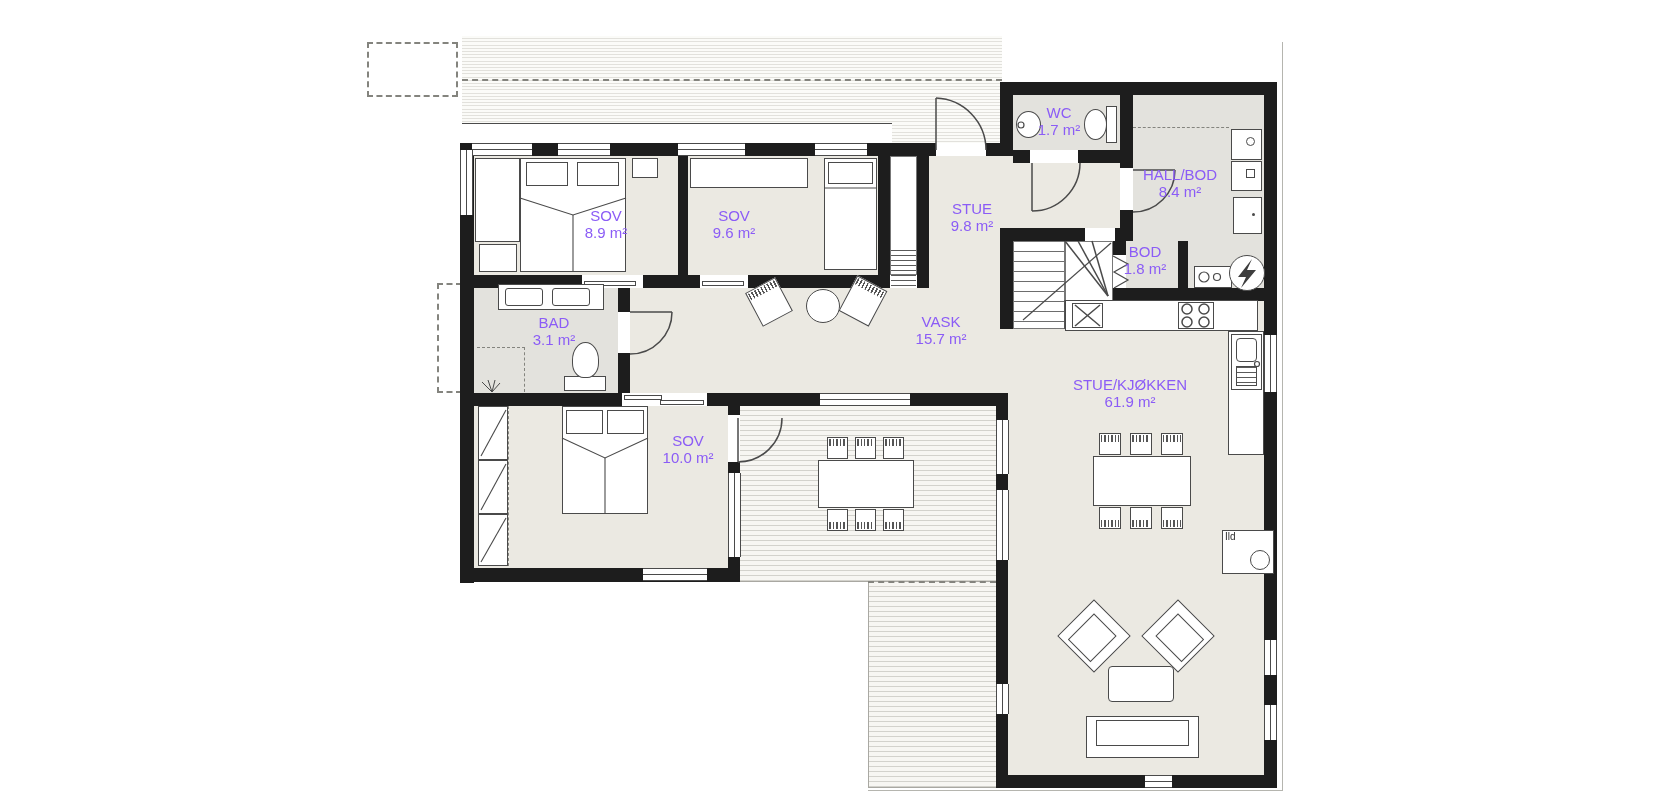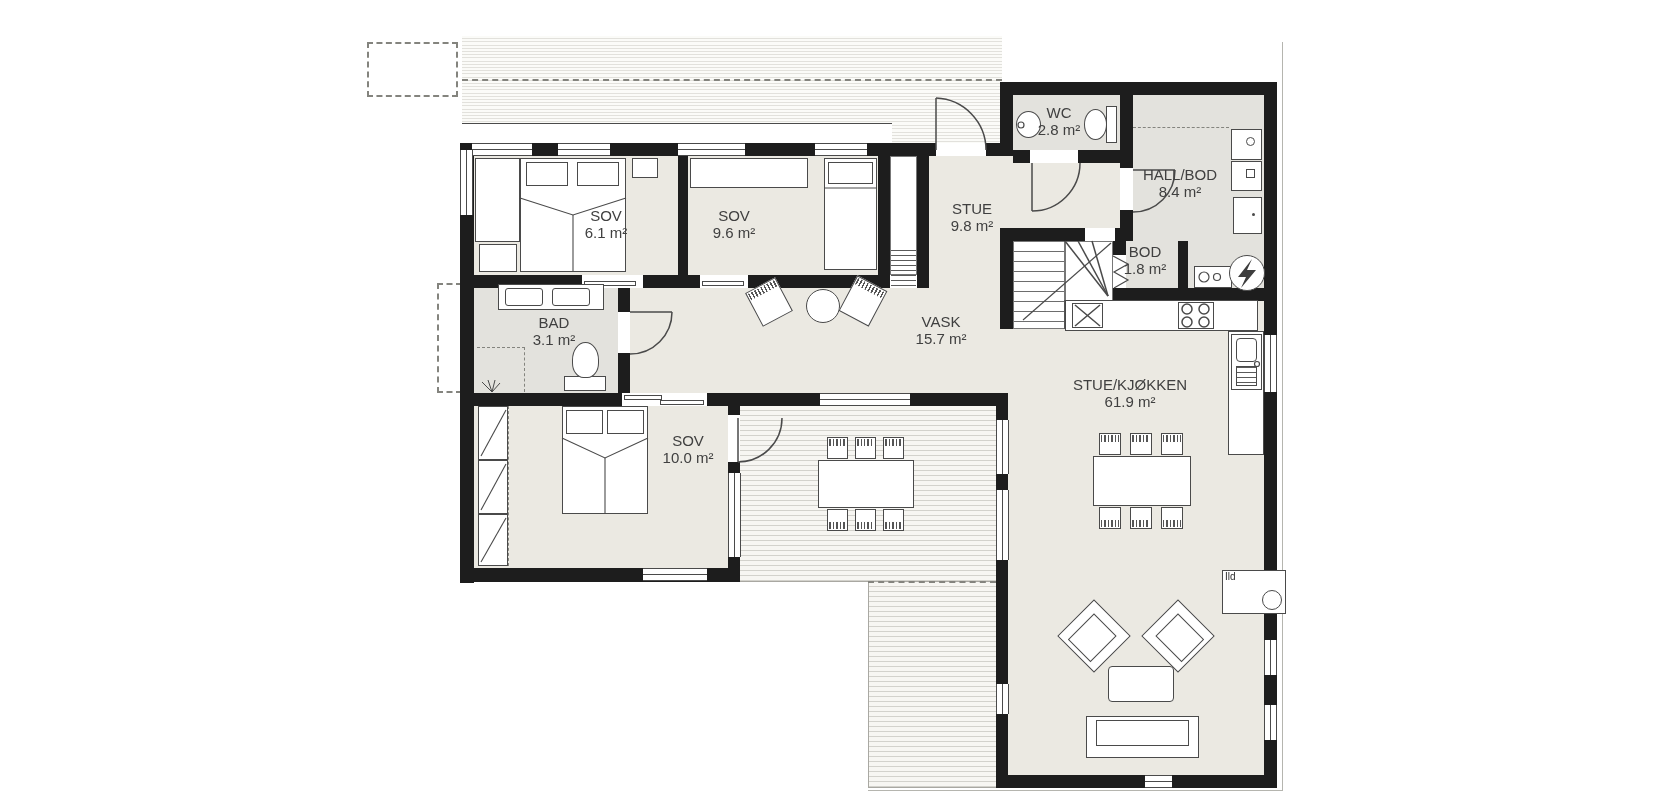--- a/index.html
+++ b/index.html
@@ -13,21 +13,21 @@
   .gap{position:absolute;background:#fff;box-sizing:border-box;}
   .win-h{position:absolute;height:13px;background-color:#fff;box-sizing:border-box;
     border-top:1.5px solid #4a4a4a;border-bottom:1.5px solid #4a4a4a;
     background-image:linear-gradient(to bottom,transparent calc(50% - .75px),#4a4a4a calc(50% - .75px),#4a4a4a calc(50% + .75px),transparent calc(50% + .75px));}
   .win-v{position:absolute;width:13px;background-color:#fff;box-sizing:border-box;
     border-left:1.5px solid #4a4a4a;border-right:1.5px solid #4a4a4a;
     background-image:linear-gradient(to right,transparent calc(50% - .75px),#4a4a4a calc(50% - .75px),#4a4a4a calc(50% + .75px),transparent calc(50% + .75px));}
   .furn{position:absolute;background:#fff;border:1.5px solid #4a4a4a;box-sizing:border-box;}
   .deck{position:absolute;background:repeating-linear-gradient(to bottom,#f7f6f2 0 4px,#d3d2cc 4px 5px);box-sizing:border-box;}
   .hatch{position:absolute;background:repeating-linear-gradient(to bottom,#fbfbf8 0 2.2px,#e2e1dc 2.2px 3.2px);box-sizing:border-box;}
-  .lbl{position:absolute;font-size:15px;line-height:17px;font-weight:500;color:#404040;
+  .lbl{position:absolute;font-size:15px;line-height:17px;font-weight:500;color:#8b5cf6;
        text-align:center;transform:translateX(-50%);white-space:nowrap;z-index:30;}
   .panel{position:absolute;background:#fff;border:1px solid #4a4a4a;box-sizing:border-box;}
   .stripe-h{background:repeating-linear-gradient(to bottom,#5a5a5a 0 1px,transparent 1px 5px);}
   .chair{position:absolute;background:#fff;border:1.5px solid #4a4a4a;box-sizing:border-box;}
   .chair .back{position:absolute;left:1px;right:1px;height:7px;background:repeating-linear-gradient(90deg,#555 0 1.5px,#fff 1.5px 3.5px);}
   .back-top{top:1px}.back-bot{bottom:1px}
   svg.overlay{position:absolute;left:0;top:0;z-index:20;pointer-events:none;}
   .dash{border:2px dashed #84847e;}
 </style>
 </head>
@@ -211,21 +211,21 @@
   <div class="chair" style="left:827px;top:509px;width:21px;height:22px;">
       <div class="back back-bot"></div>
     </div>
   <div class="chair" style="left:855px;top:509px;width:21px;height:22px;">
       <div class="back back-bot"></div>
     </div>
   <div class="chair" style="left:883px;top:509px;width:21px;height:22px;">
       <div class="back back-bot"></div>
     </div>
 
-  <div class="abs" style="left:1222px;top:530px;width:64px;height:44px;background:#fff;border:1.5px solid #4a4a4a;z-index:25;margin-top:40px;">
+  <div class="abs" style="left:1222px;top:530px;width:52px;height:44px;background:#fff;border:1.5px solid #4a4a4a;z-index:25;">
     <span style="position:absolute;left:2px;top:0;font-size:10px;color:#2e2e2e;">Ild</span>
     <div style="position:absolute;right:3px;bottom:3px;width:20px;height:20px;border:1.5px solid #4a4a4a;border-radius:50%;box-sizing:border-box;"></div>
   </div>
   <div class="chair" style="left:1068px;top:610px;width:52px;height:52px;transform:rotate(45deg);">
       <div style="position:absolute;left:9px;top:9px;right:9px;bottom:4px;border:1.2px solid #4a4a4a;"></div>
     </div>
   <div class="chair" style="left:1152px;top:610px;width:52px;height:52px;transform:rotate(-45deg);">
       <div style="position:absolute;left:9px;top:9px;right:9px;bottom:4px;border:1.2px solid #4a4a4a;"></div>
     </div>
   <div class="furn" style="left:1108px;top:666px;width:66px;height:36px;border-radius:4px;"></div>
@@ -292,33 +292,33 @@
       </g>
 
       <circle cx="1021" cy="125" r="3" stroke-width="1.2"></circle>
     </g>
 
     <polygon points="1252,259 1238,277 1246,277 1241,288 1256,270 1247,270" fill="#3d3d3d" stroke="none"></polygon>
   </svg>
 
   <div class="lbl" style="left:606px;top:207px;">
     <div>SOV</div>
-    <div>6.1 m²</div>
+    <div>8.9 m²</div>
   </div>
   <div class="lbl" style="left:734px;top:207px;">
     <div>SOV</div>
     <div>9.6 m²</div>
   </div>
   <div class="lbl" style="left:972px;top:200px;">
     <div>STUE</div>
     <div>9.8 m²</div>
   </div>
   <div class="lbl" style="left:1059px;top:104px;">
     <div>WC</div>
-    <div>2.8 m²</div>
+    <div>1.7 m²</div>
   </div>
   <div class="lbl" style="left:1180px;top:166px;">
     <div>HALL/BOD</div>
     <div>8.4 m²</div>
   </div>
   <div class="lbl" style="left:1145px;top:243px;">
     <div>BOD</div>
     <div>1.8 m²</div>
   </div>
   <div class="lbl" style="left:554px;top:314px;">

